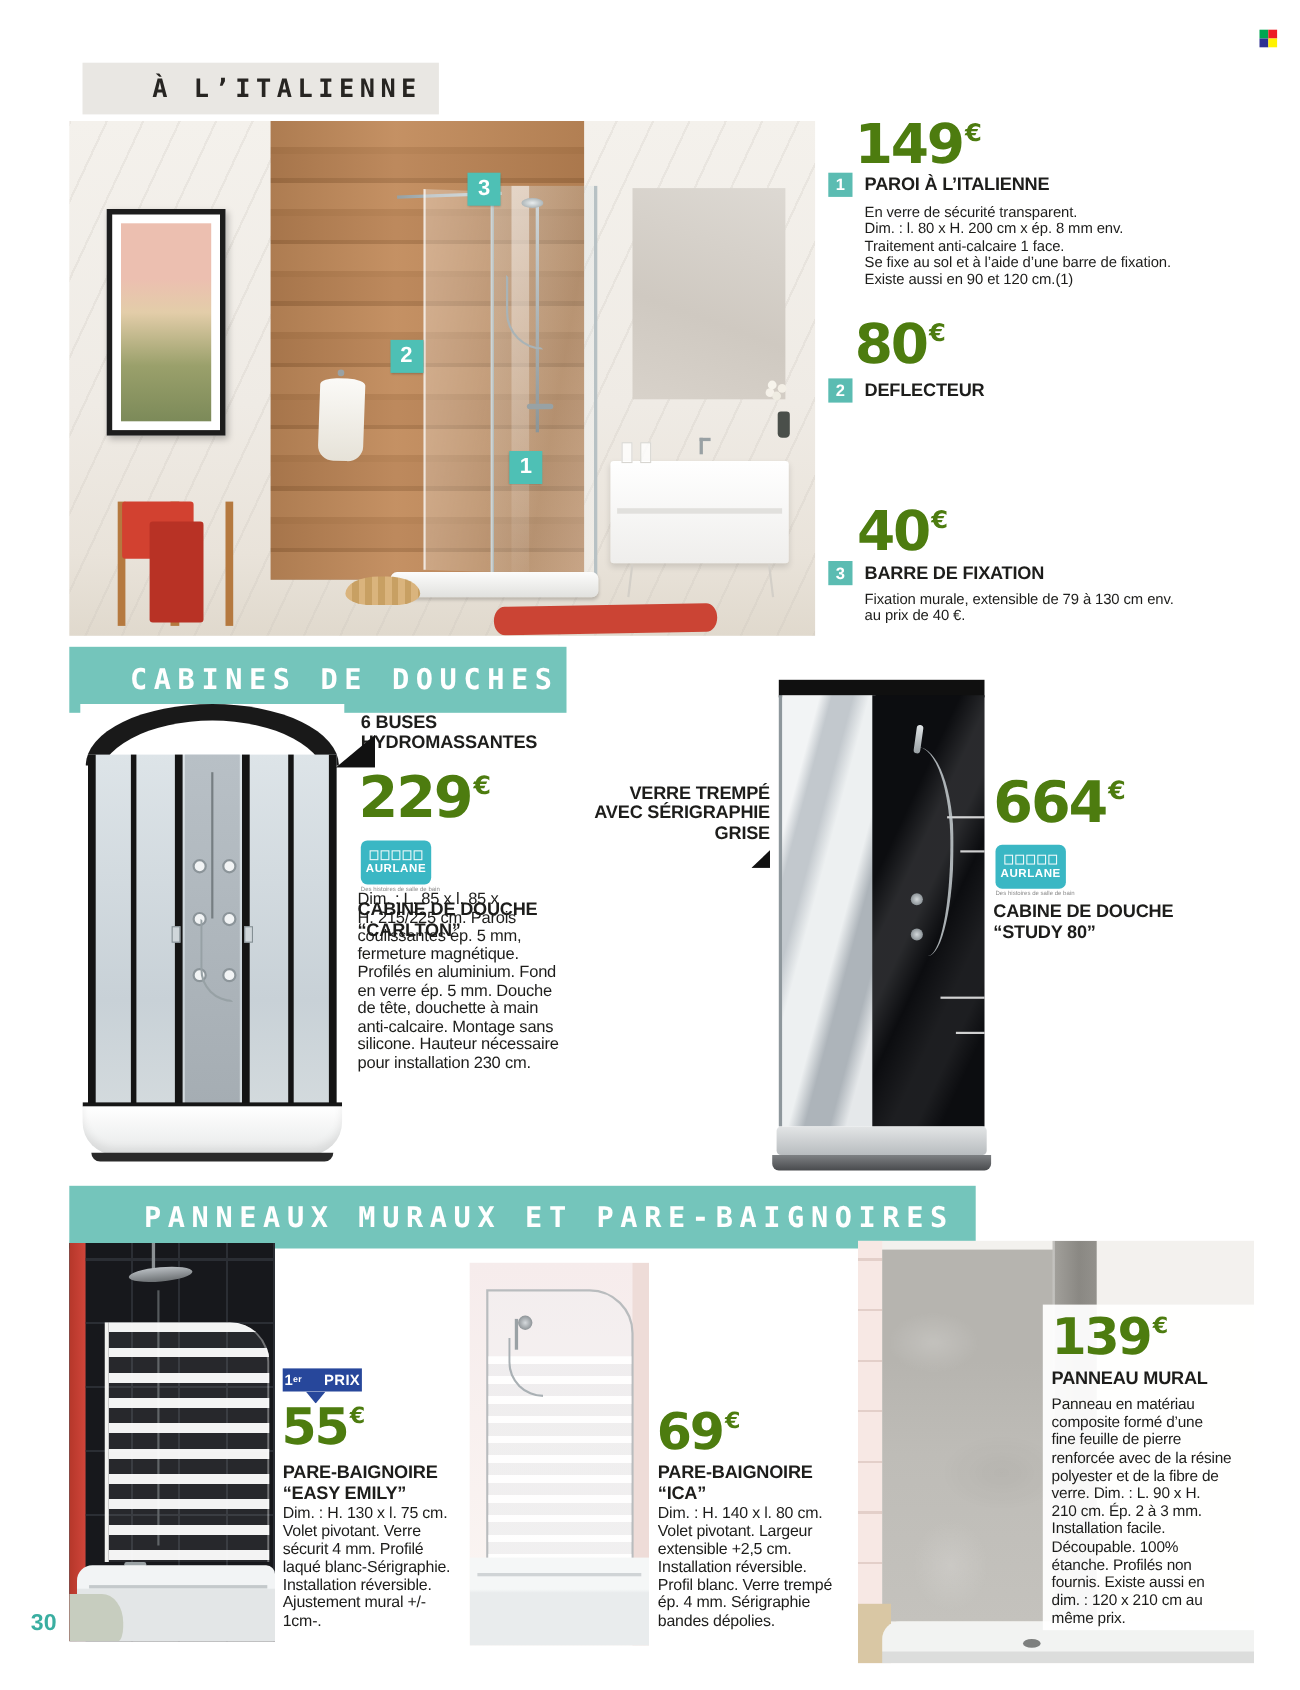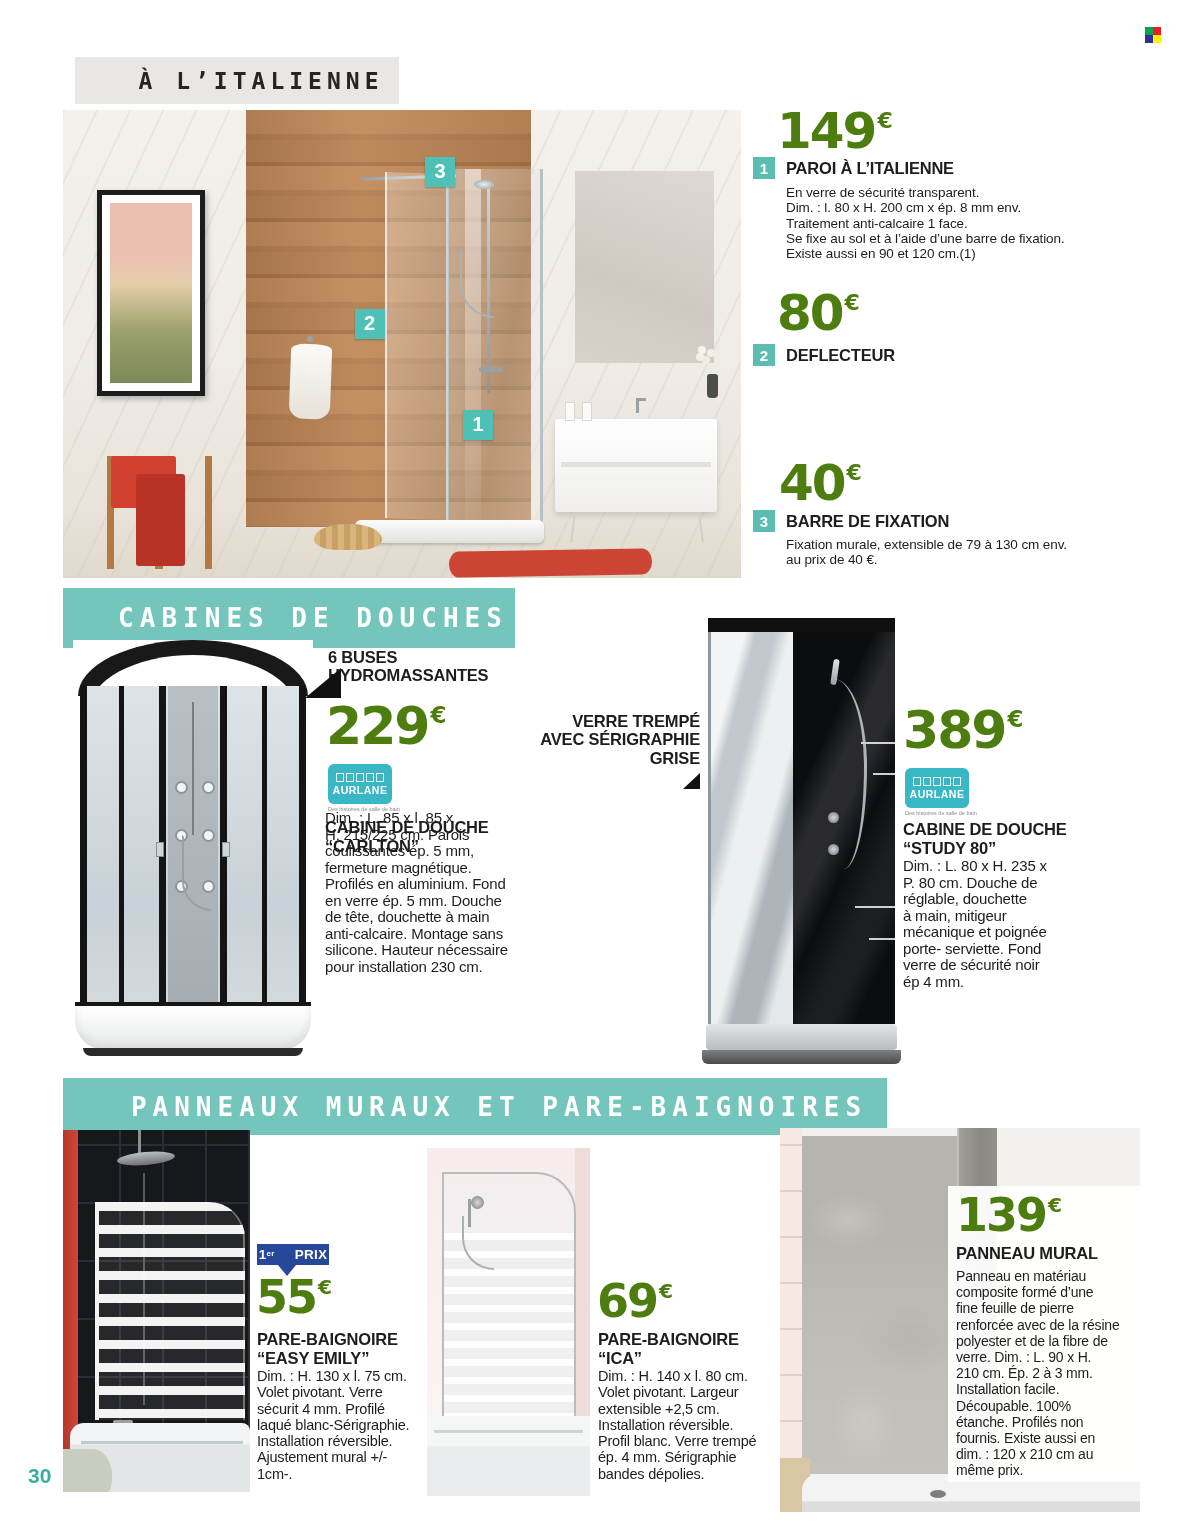--- a/index.html
+++ b/index.html
@@ -391,45 +391,37 @@
       <div class="abs s-hand"></div>
       <div class="abs s-hose"></div>
       <span class="abs s-knob k1"></span>
       <span class="abs s-knob k2"></span>
     </div>
     <div class="abs s-tray"></div>
     <div class="abs s-base"></div>
   </div>
 
   <div class="abs price p52" style="left:903px;top:704px;">
-    <span>389</span><span class="cur">€</span>
+    <span>664</span><span class="cur">€</span>
   </div>
   <div class="abs aurlane" style="left:905px;top:768px;">
     <div class="aur-box">
       <div class="aur-picts">
           <i></i>
           <i></i>
           <i></i>
           <i></i>
           <i></i>
         </div>
       <div class="aur-name">AURLANE</div>
     </div>
     <div class="aur-tag">Des histoires de salle de bain</div>
   </div>
   <div class="abs pname" style="left:903px;top:820px;">CABINE DE DOUCHE
 “STUDY 80”</div>
-  <div class="abs pdesc" style="left:903px;top:858px;width:215px;">Dim. : L. 80 x H. 235 x
-P. 80 cm. Douche de
-réglable, douchette
-à main, mitigeur
-mécanique et poignée
-porte- serviette. Fond
-verre de sécurité noir
-ép 4 mm.</div>
 
   <div class="abs banner banner-panneaux">
     <span>PANNEAUX MURAUX ET PARE-BAIGNOIRES</span>
   </div>
 
   <div class="abs eph">
     <div class="abs e-red"></div>
     <div class="abs e-tiles"></div>
     <div class="abs e-arm"></div>
     <div class="abs e-head"></div>

